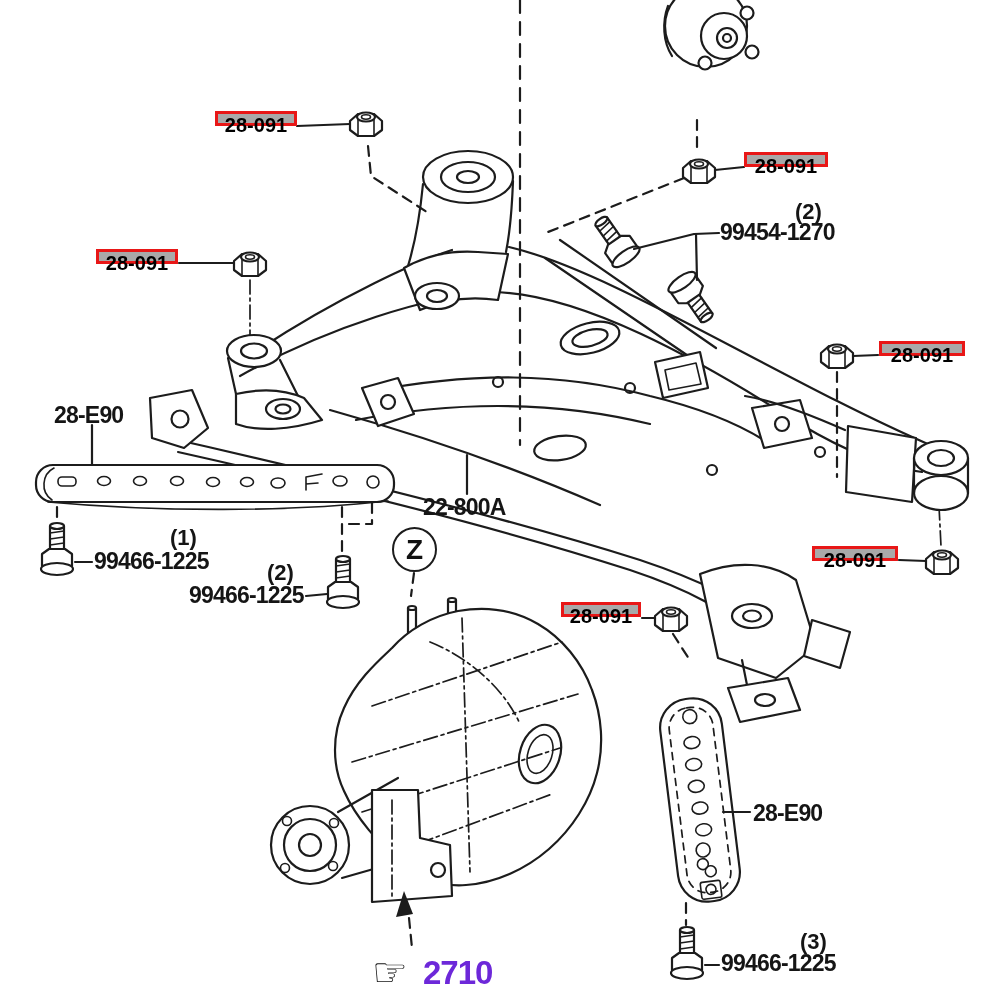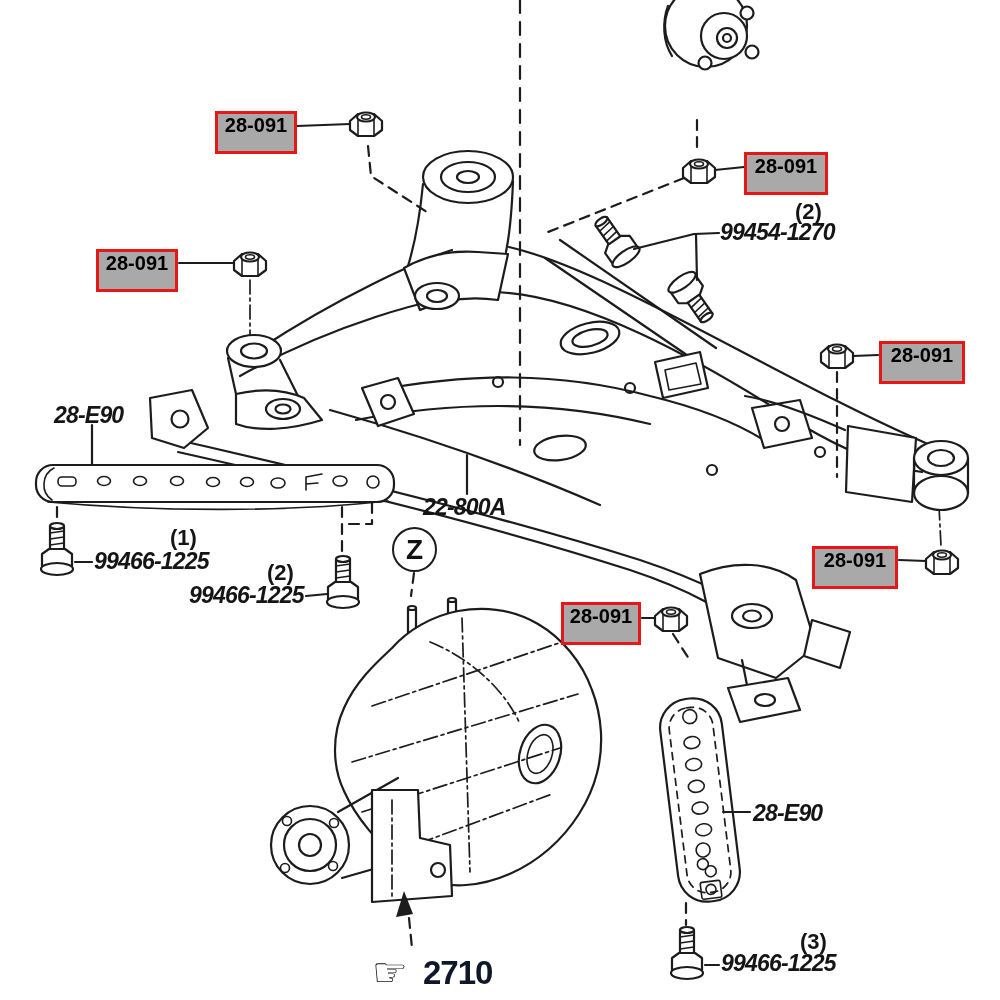--- a/index.html
+++ b/index.html
@@ -9,25 +9,25 @@
   .art * { stroke:#1c1c1c; stroke-width:2.2; fill:none; stroke-linecap:round; stroke-linejoin:round; }
   .art .fw  { fill:#ffffff; }
   .art .blk { fill:#1c1c1c; stroke:none; }
   .art .dash  { stroke-dasharray:10 7; }
   .art .ldash { stroke-dasharray:13 9; }
   .art .cdash { stroke-dasharray:14 4 3 4; stroke-width:1.7; }
   .art .dash2 { stroke-dasharray:7 6; stroke-width:1.7; }
   .art .thin  { stroke-width:1.6; }
   .callout { position:absolute; border:3px solid var(--red,#e81717); background:var(--gray,#a9a9a9);
              color:#000; font-size:20px; font-weight:600; text-align:center;
-             height:43px; line-height:23px; letter-spacing:0; }
+             height:15px; line-height:23px; letter-spacing:0; }
   .plabel { position:absolute; color:#151515; font-size:23px; font-weight:600;
-            letter-spacing:-0.8px; white-space:nowrap;font-style:italic; }
+            letter-spacing:-0.8px; white-space:nowrap; }
   .qty    { position:absolute; color:#151515; font-size:22px; font-weight:600; white-space:nowrap; }
-  .ref    { position:absolute; color:#0f172a; font-size:33px; font-weight:600; letter-spacing:-1px; }
+  .ref    { position:absolute; color:#6d28d9; font-size:33px; font-weight:600; letter-spacing:-1px; }
   .hand   { position:absolute; color:#111; font-size:40px; line-height:1; }
   .zmark  { position:absolute; width:45px; height:45px; border:2.5px solid #1c1c1c; border-radius:50%;
             text-align:center; line-height:41px; font-size:28px; font-weight:600; color:#111;
             background:#fff; }
 </style>
 </head>
 <body>
 
 <div class="canvas">
 

